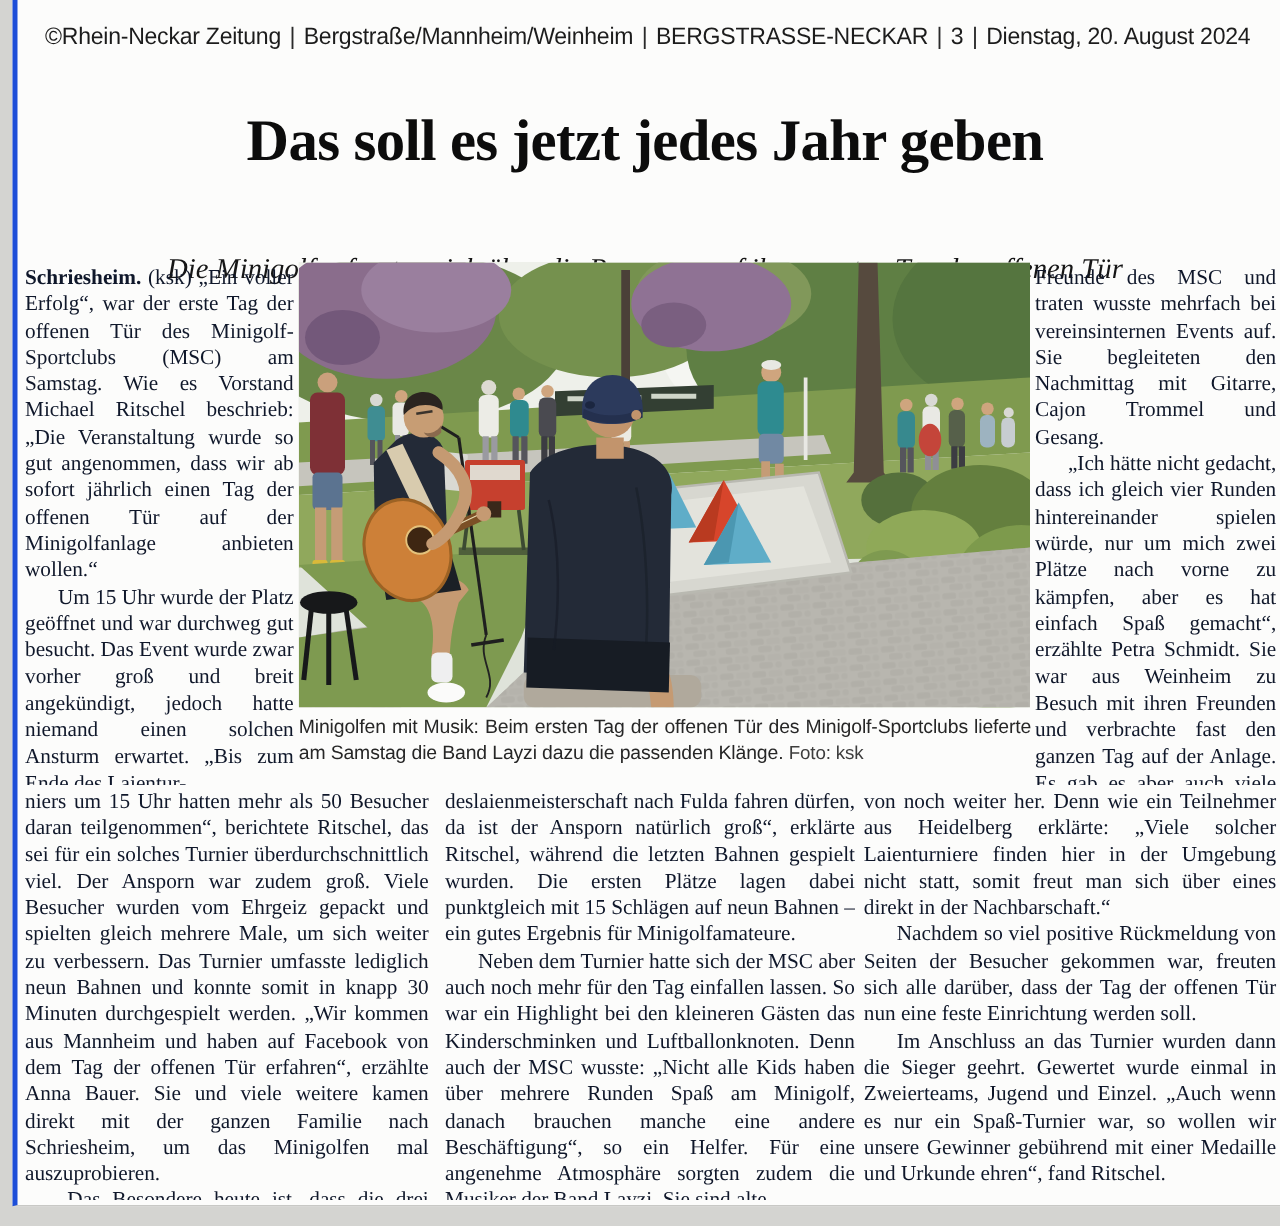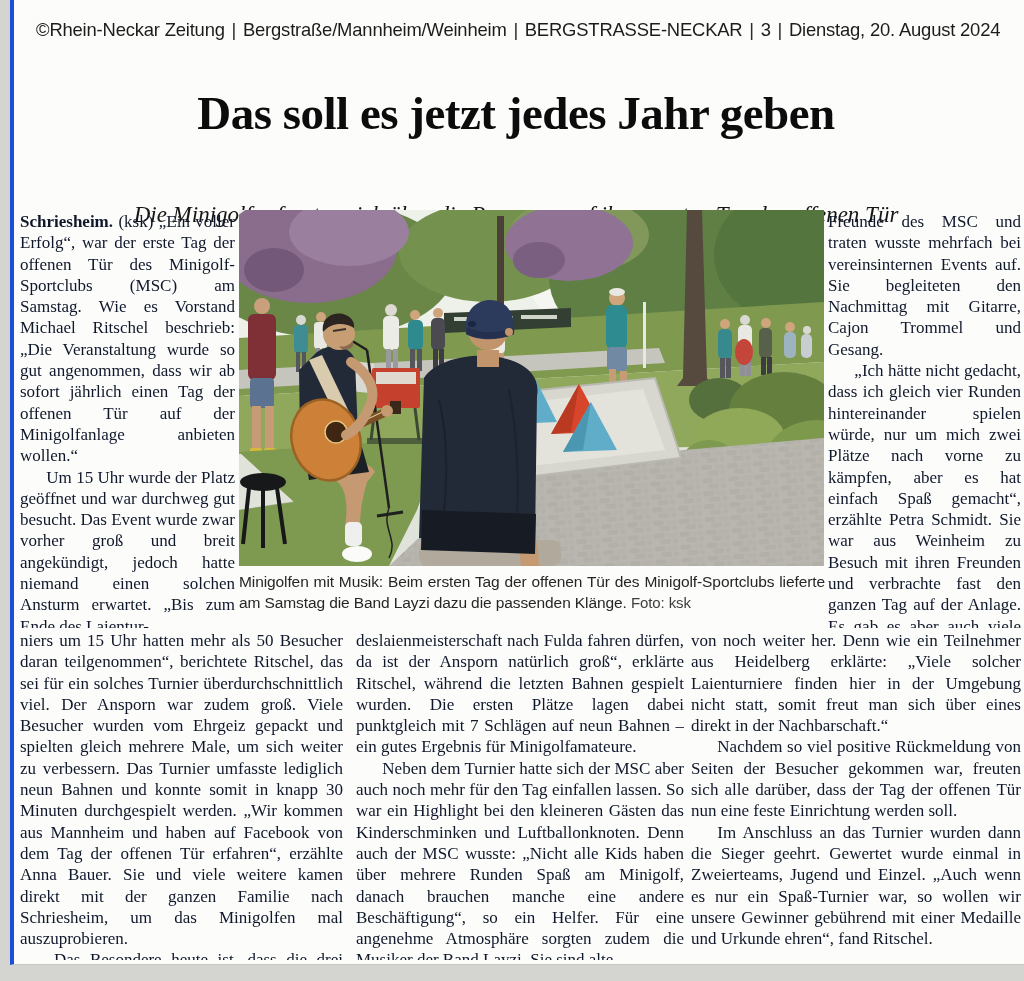--- a/index.html
+++ b/index.html
@@ -295,21 +295,21 @@
     <p>Freunde des MSC und traten wusste mehrfach bei vereinsinternen Events auf. Sie begleiteten den Nachmittag mit Gitarre, Cajon Trommel und Gesang.</p>
     <p class="ind">„Ich hätte nicht gedacht, dass ich gleich vier Runden hintereinander spielen würde, nur um mich zwei Plätze nach vorne zu kämpfen, aber es hat einfach Spaß gemacht“, erzählte Petra Schmidt. Sie war aus Weinheim zu Besuch mit ihren Freunden und verbrachte fast den ganzen Tag auf der Anlage. Es gab es aber auch viele weitere Besucher</p>
   </div>
 
   <div class="bodycol col1bot">
     <p>niers um 15 Uhr hatten mehr als 50 Besucher daran teilgenommen“, berichtete Ritschel, das sei für ein solches Turnier überdurchschnittlich viel. Der Ansporn war zudem groß. Viele Besucher wurden vom Ehrgeiz gepackt und spielten gleich mehrere Male, um sich weiter zu verbessern. Das Turnier umfasste lediglich neun Bahnen und konnte somit in knapp 30 Minuten durchgespielt werden. „Wir kommen aus Mannheim und haben auf Facebook von dem Tag der offenen Tür erfahren“, erzählte Anna Bauer. Sie und viele weitere kamen direkt mit der ganzen Familie nach Schriesheim, um das Minigolfen mal auszuprobieren.</p>
     <p class="ind">„Das Besondere heute ist, dass die drei besten Spieler des Turniers zu einer Bun-</p>
   </div>
 
   <div class="bodycol col2">
-    <p>deslaienmeisterschaft nach Fulda fahren dürfen, da ist der Ansporn natürlich groß“, erklärte Ritschel, während die letzten Bahnen gespielt wurden. Die ersten Plätze lagen dabei punktgleich mit 7 Schlägen auf neun Bahnen – ein gutes Ergebnis für Minigolfamateure.</p>
+    <p>deslaienmeisterschaft nach Fulda fahren dürfen, da ist der Ansporn natürlich groß“, erklärte Ritschel, während die letzten Bahnen gespielt wurden. Die ersten Plätze lagen dabei punktgleich mit 15 Schlägen auf neun Bahnen – ein gutes Ergebnis für Minigolfamateure.</p>
     <p class="ind">Neben dem Turnier hatte sich der MSC aber auch noch mehr für den Tag einfallen lassen. So war ein Highlight bei den kleineren Gästen das Kinderschminken und Luftballonknoten. Denn auch der MSC wusste: „Nicht alle Kids haben über mehrere Runden Spaß am Minigolf, danach brauchen manche eine andere Beschäftigung“, so ein Helfer. Für eine angenehme Atmosphäre sorgten zudem die Musiker der Band Layzi. Sie sind alte</p>
   </div>
 
   <div class="bodycol col3bot">
     <p>von noch weiter her. Denn wie ein Teilnehmer aus Heidelberg erklärte: „Viele solcher Laienturniere finden hier in der Umgebung nicht statt, somit freut man sich über eines direkt in der Nachbarschaft.“</p>
     <p class="ind">Nachdem so viel positive Rückmeldung von Seiten der Besucher gekommen war, freuten sich alle darüber, dass der Tag der offenen Tür nun eine feste Einrichtung werden soll.</p>
     <p class="ind">Im Anschluss an das Turnier wurden dann die Sieger geehrt. Gewertet wurde einmal in Zweierteams, Jugend und Einzel. „Auch wenn es nur ein Spaß-Turnier war, so wollen wir unsere Gewinner gebührend mit einer Medaille und Urkunde ehren“, fand Ritschel.</p>
   </div>
 
 </div>

